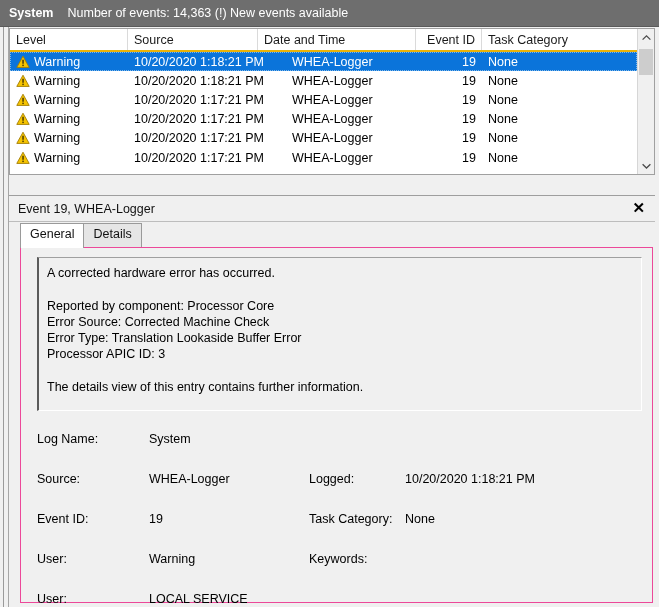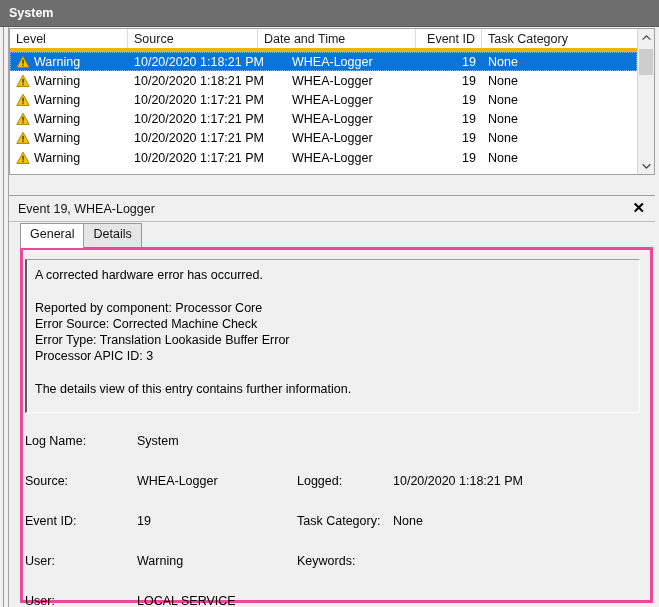--- a/index.html
+++ b/index.html
@@ -107,21 +107,21 @@
     display: flex;
     flex-direction: column;
     background: #ffffff;
   }
 
   .col-head {
     display: flex;
     height: 23px;
     min-height: 23px;
     background: #ffffff;
-    border-bottom: 4px solid #eab308;
+    border-bottom: 2px solid #eab308;
     box-sizing: border-box;
   }
   .ch {
     display: flex;
     align-items: center;
     font-size: 12.5px;
     color: #1a1a1a;
     border-right: 1px solid #dadada;
     box-sizing: border-box;
     padding: 0 6px;
@@ -259,26 +259,26 @@
     background: #ffffff;
     z-index: 3;
     margin-bottom: -1px;
     padding-bottom: 5px;
   }
 
   .tab-body {
     flex: 1;
     min-height: 0;
     background: #f0f0f0;
-    border: 3px solid #ec4899;
+    border: 1px solid #ec4899;
     margin: 0 2px 0 11px;
     box-sizing: border-box;
     display: flex;
     flex-direction: column;
-    padding: 9px 10px 8px 2px;
+    padding: 9px 10px 8px 16px;
     position: relative;
     z-index: 1;
   }
 
   .desc-box {
     height: 154px;
     min-height: 154px;
     background: #f0f0f0;
     border: 1px solid #ffffff;
     border-left: 2px solid #5b5b5b;
@@ -315,20 +315,21 @@
     cursor: pointer;
   }
 </style>
 </head>
 <body>
 
 <div id="app">
 
   <div class="log-header">
     <span class="log-name">System</span>
+    <span class="log-summary">Number of events: 14,363 (!) New events available</span>
   </div>
 
   <div class="body-area">
 
     <div class="left-rail"></div>
 
     <div class="right-col">
 
       <div class="list-wrap">
         <div class="list-inner">

